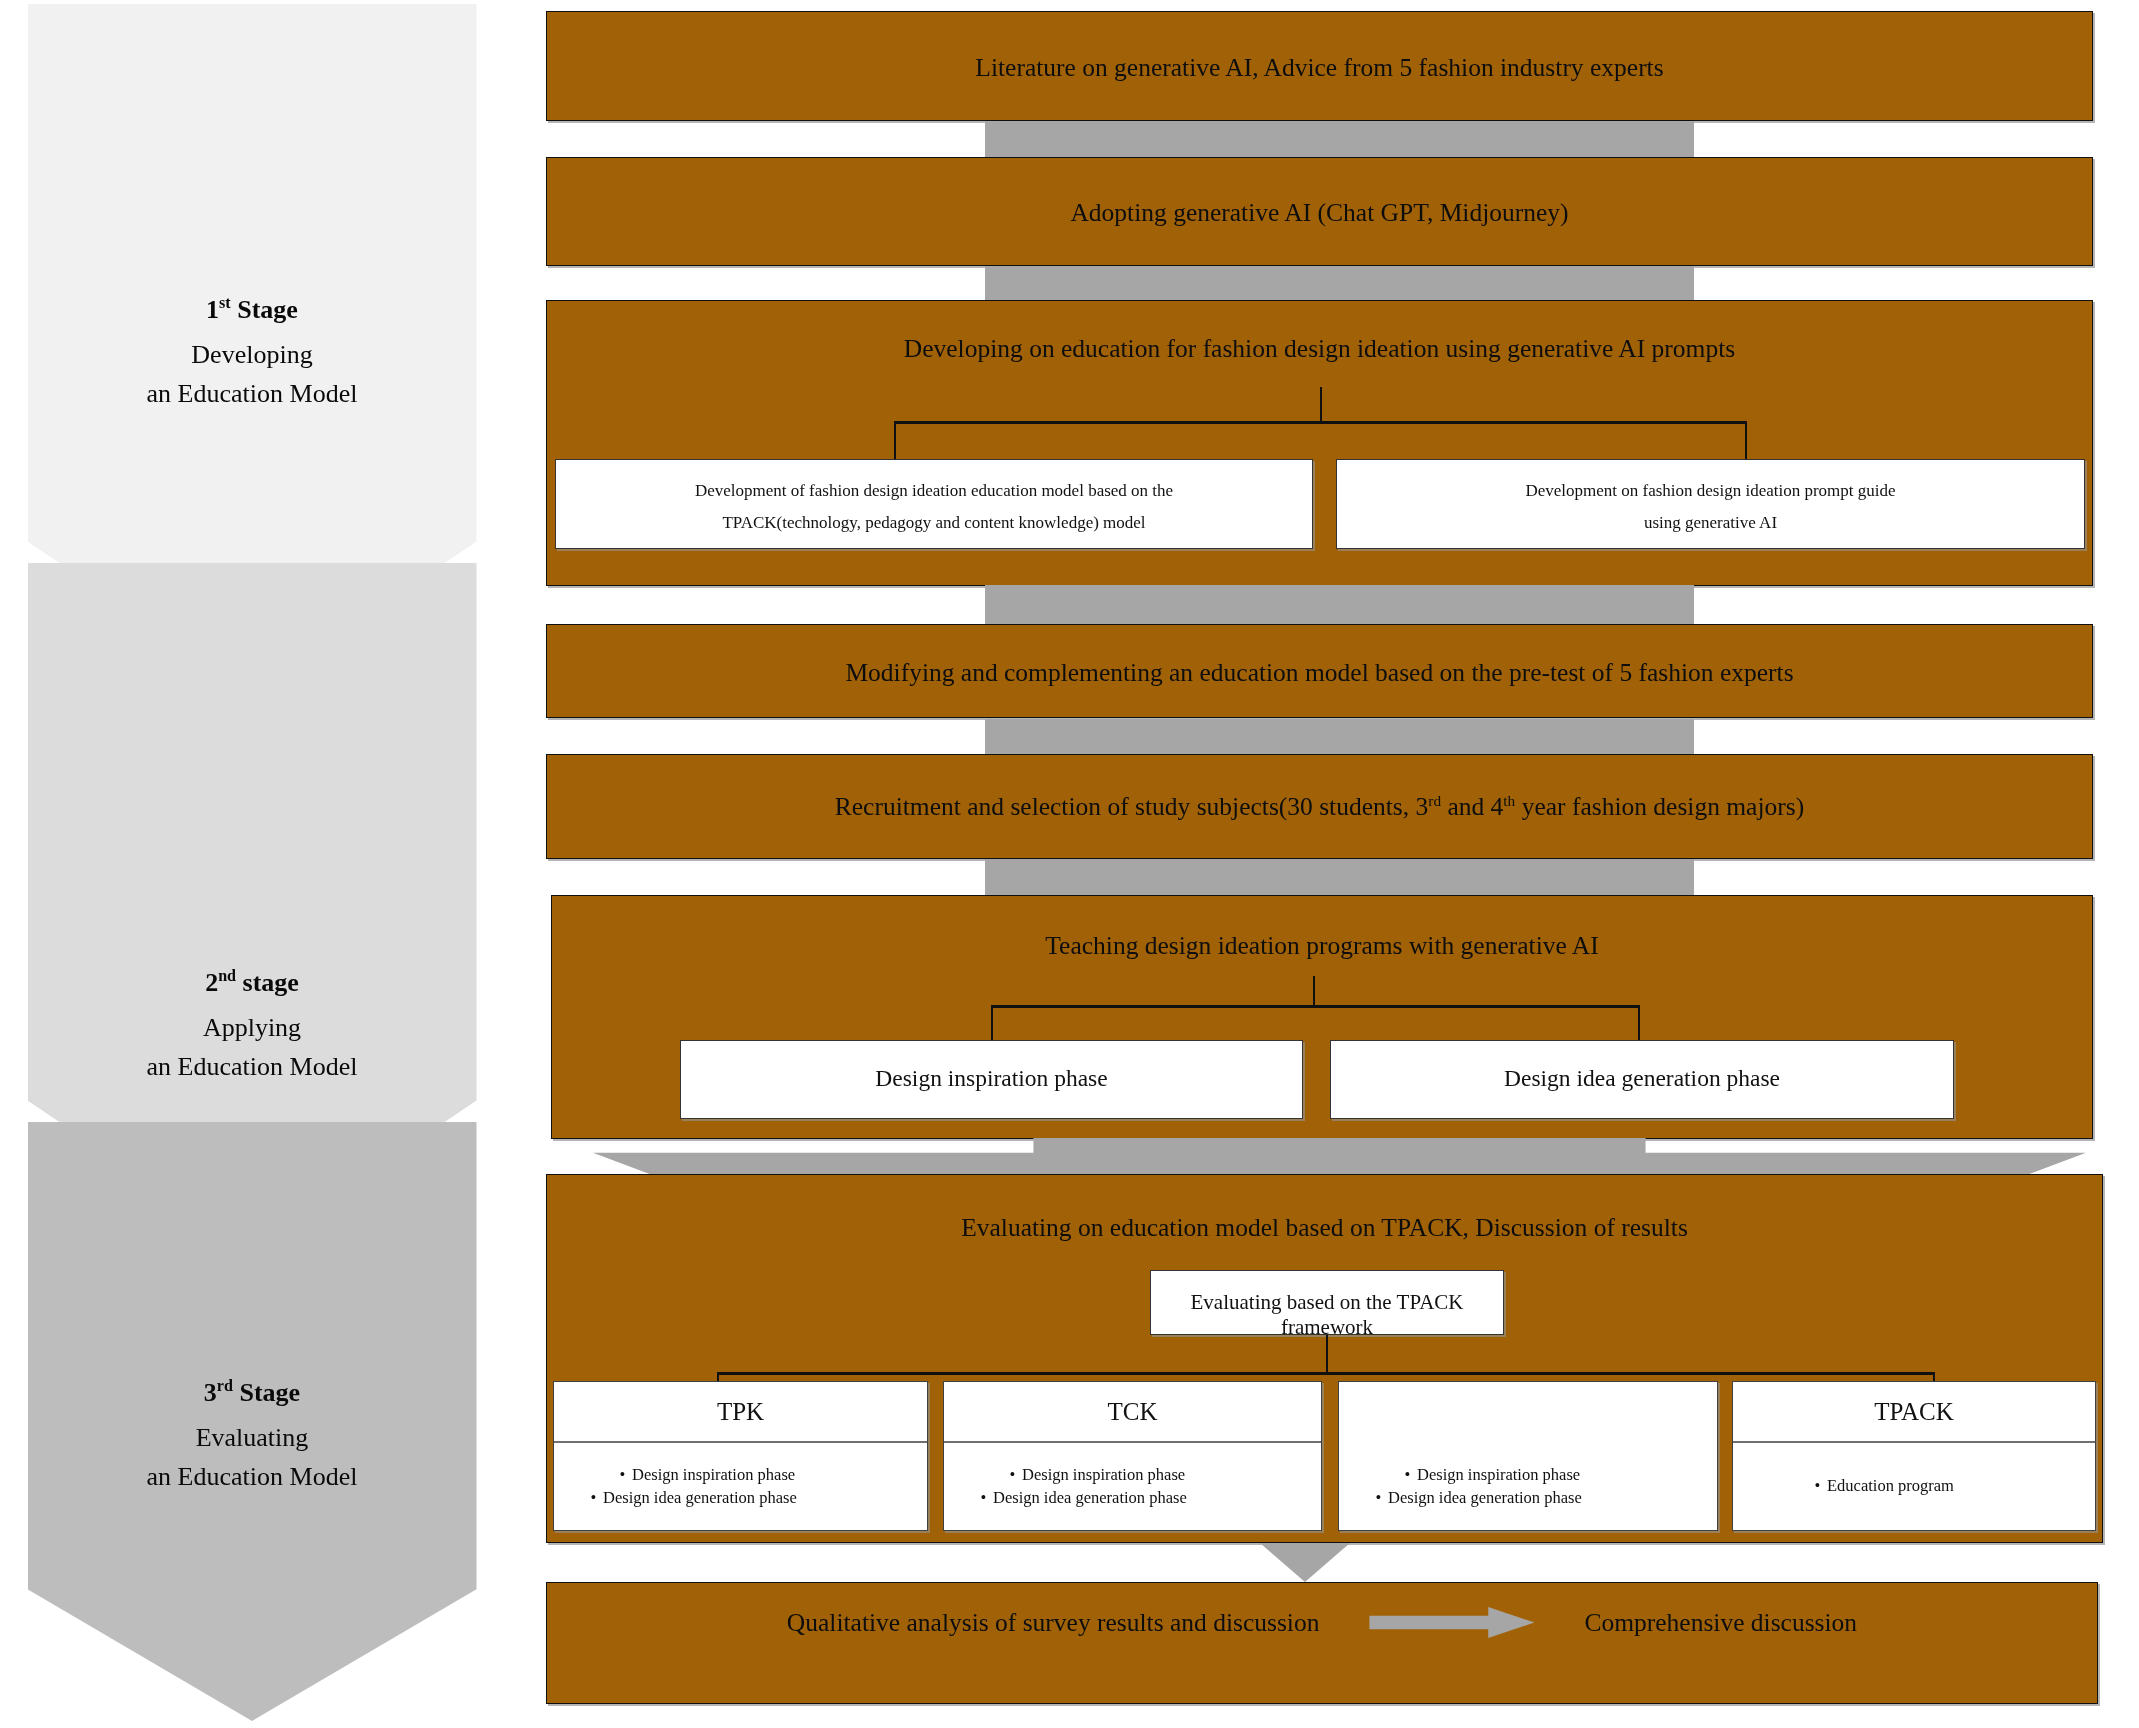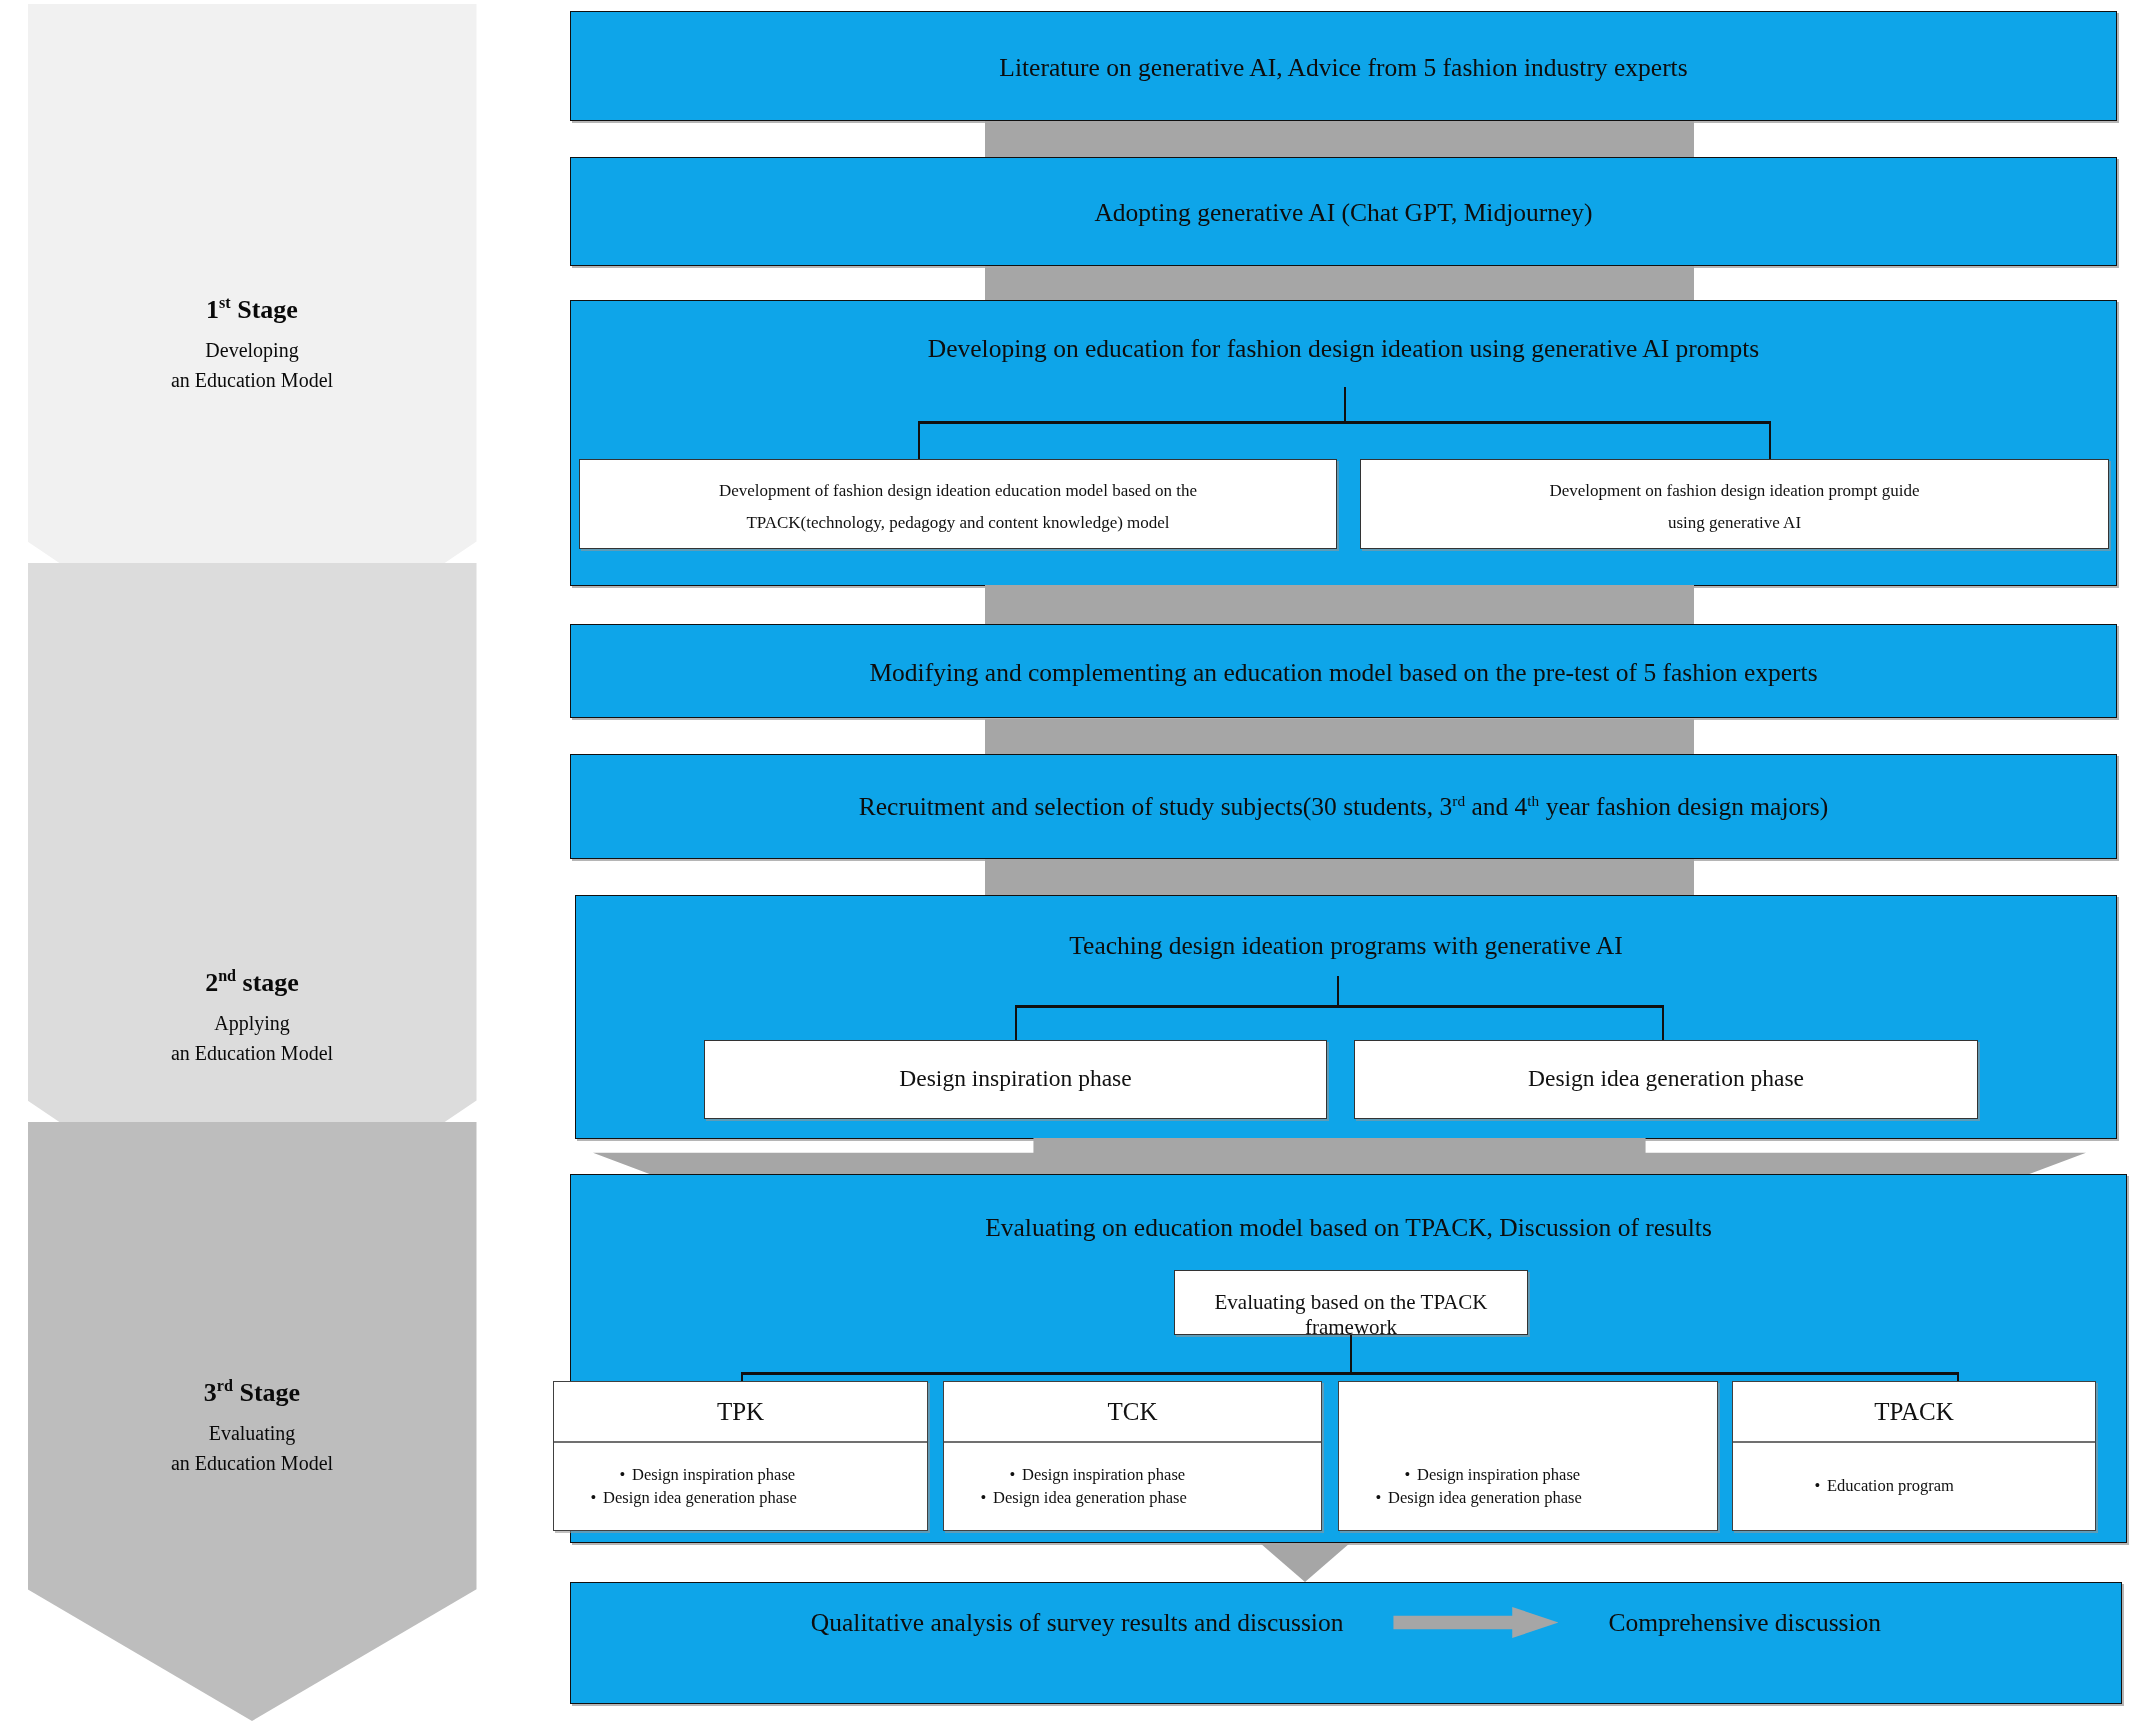--- a/index.html
+++ b/index.html
@@ -41,38 +41,37 @@
     line-height:1.50;
     color:#0a0a0a;
   }
   .chev-label .stage-head{
     font-weight:bold;
     font-size:26px;
     display:block;
     margin-bottom:6px;
   }
   .chev-label .stage-line{
-    font-size:20px;
+    font-size:26px;
     display:block;
   }
   .chev-label sup{font-size:.62em;vertical-align:super;line-height:0;}
   .lab-1{top:290px;}
   .lab-2{top:963px;}
   .lab-3{top:1373px;}
 
   
   .flow{position:absolute;left:546px;top:0;width:1567px;height:1729px;}
 
   .box{
     position:absolute;
-    background:#0ea5e9;
+    background:#a16207;
     border:1.5px solid #101010;
     box-sizing:border-box;
     box-shadow:2px 2px 0 rgba(120,120,120,.55);
-    margin-left:24px;
   }
   .box .btxt{
     position:absolute;
     left:0;right:0;
     text-align:center;
     font-size:25.5px;
     line-height:1.35;
     color:#0d0d0d;
   }
   .box .btxt sup{font-size:.6em;vertical-align:super;line-height:0;}

